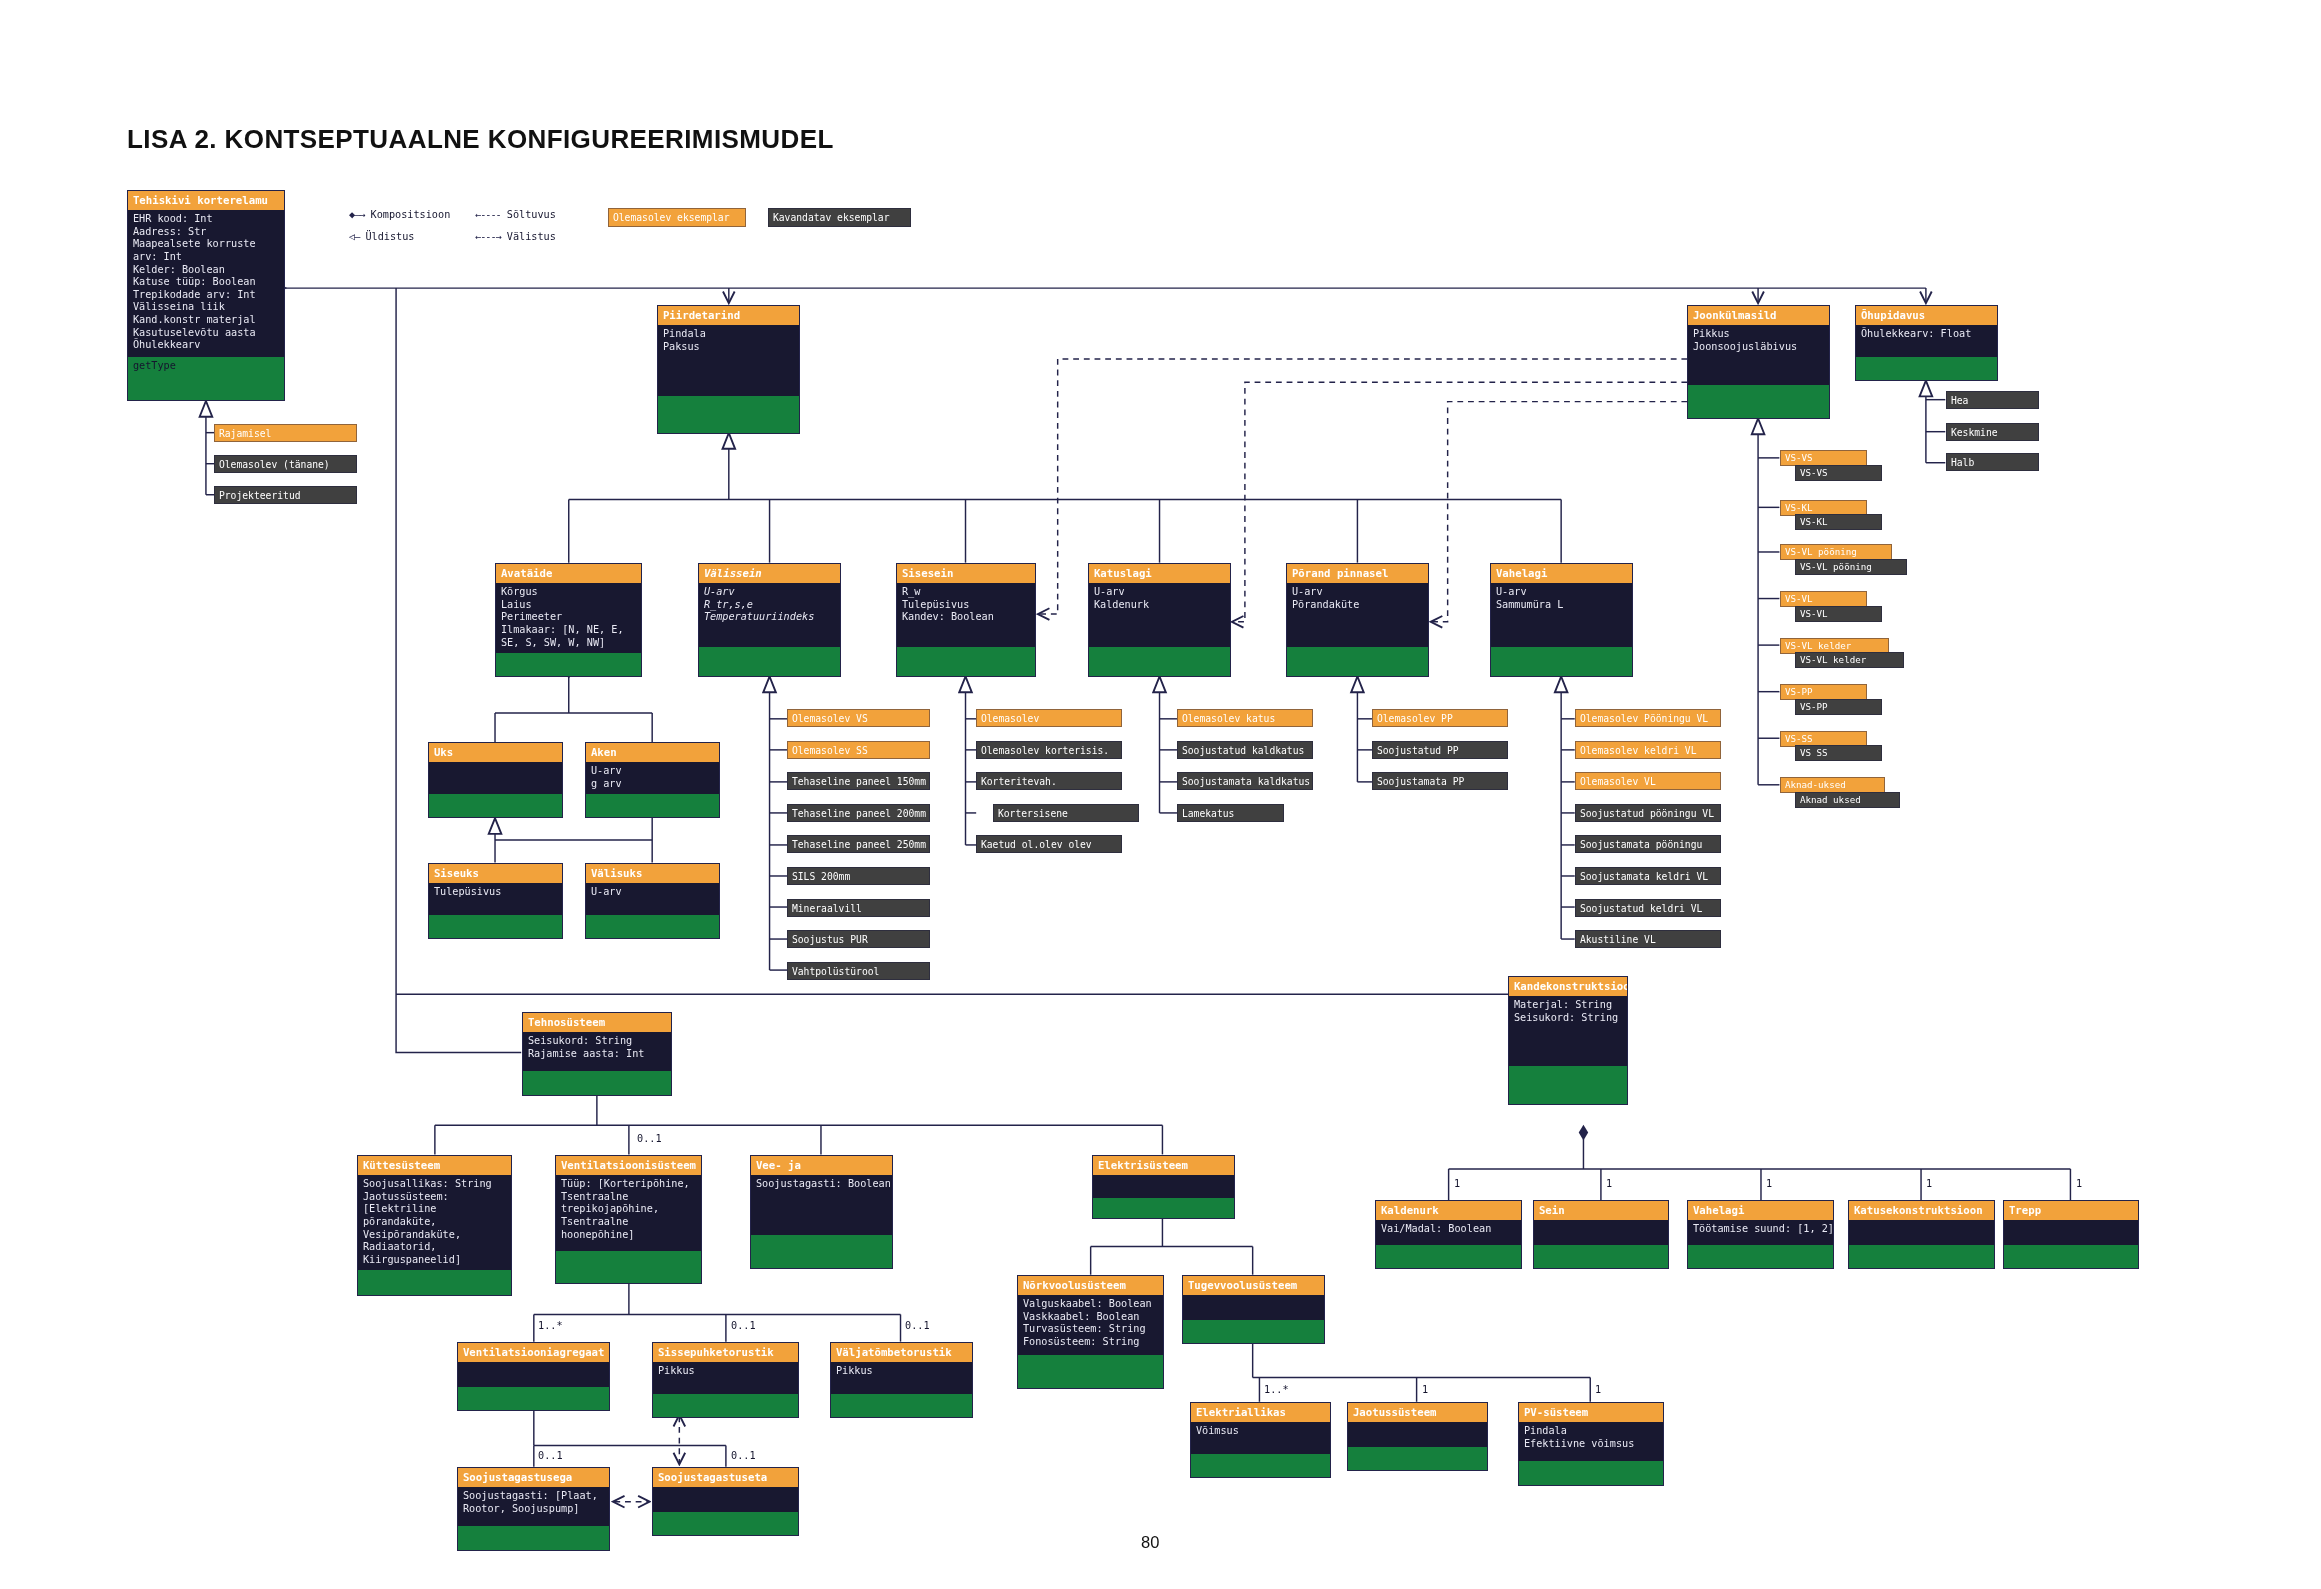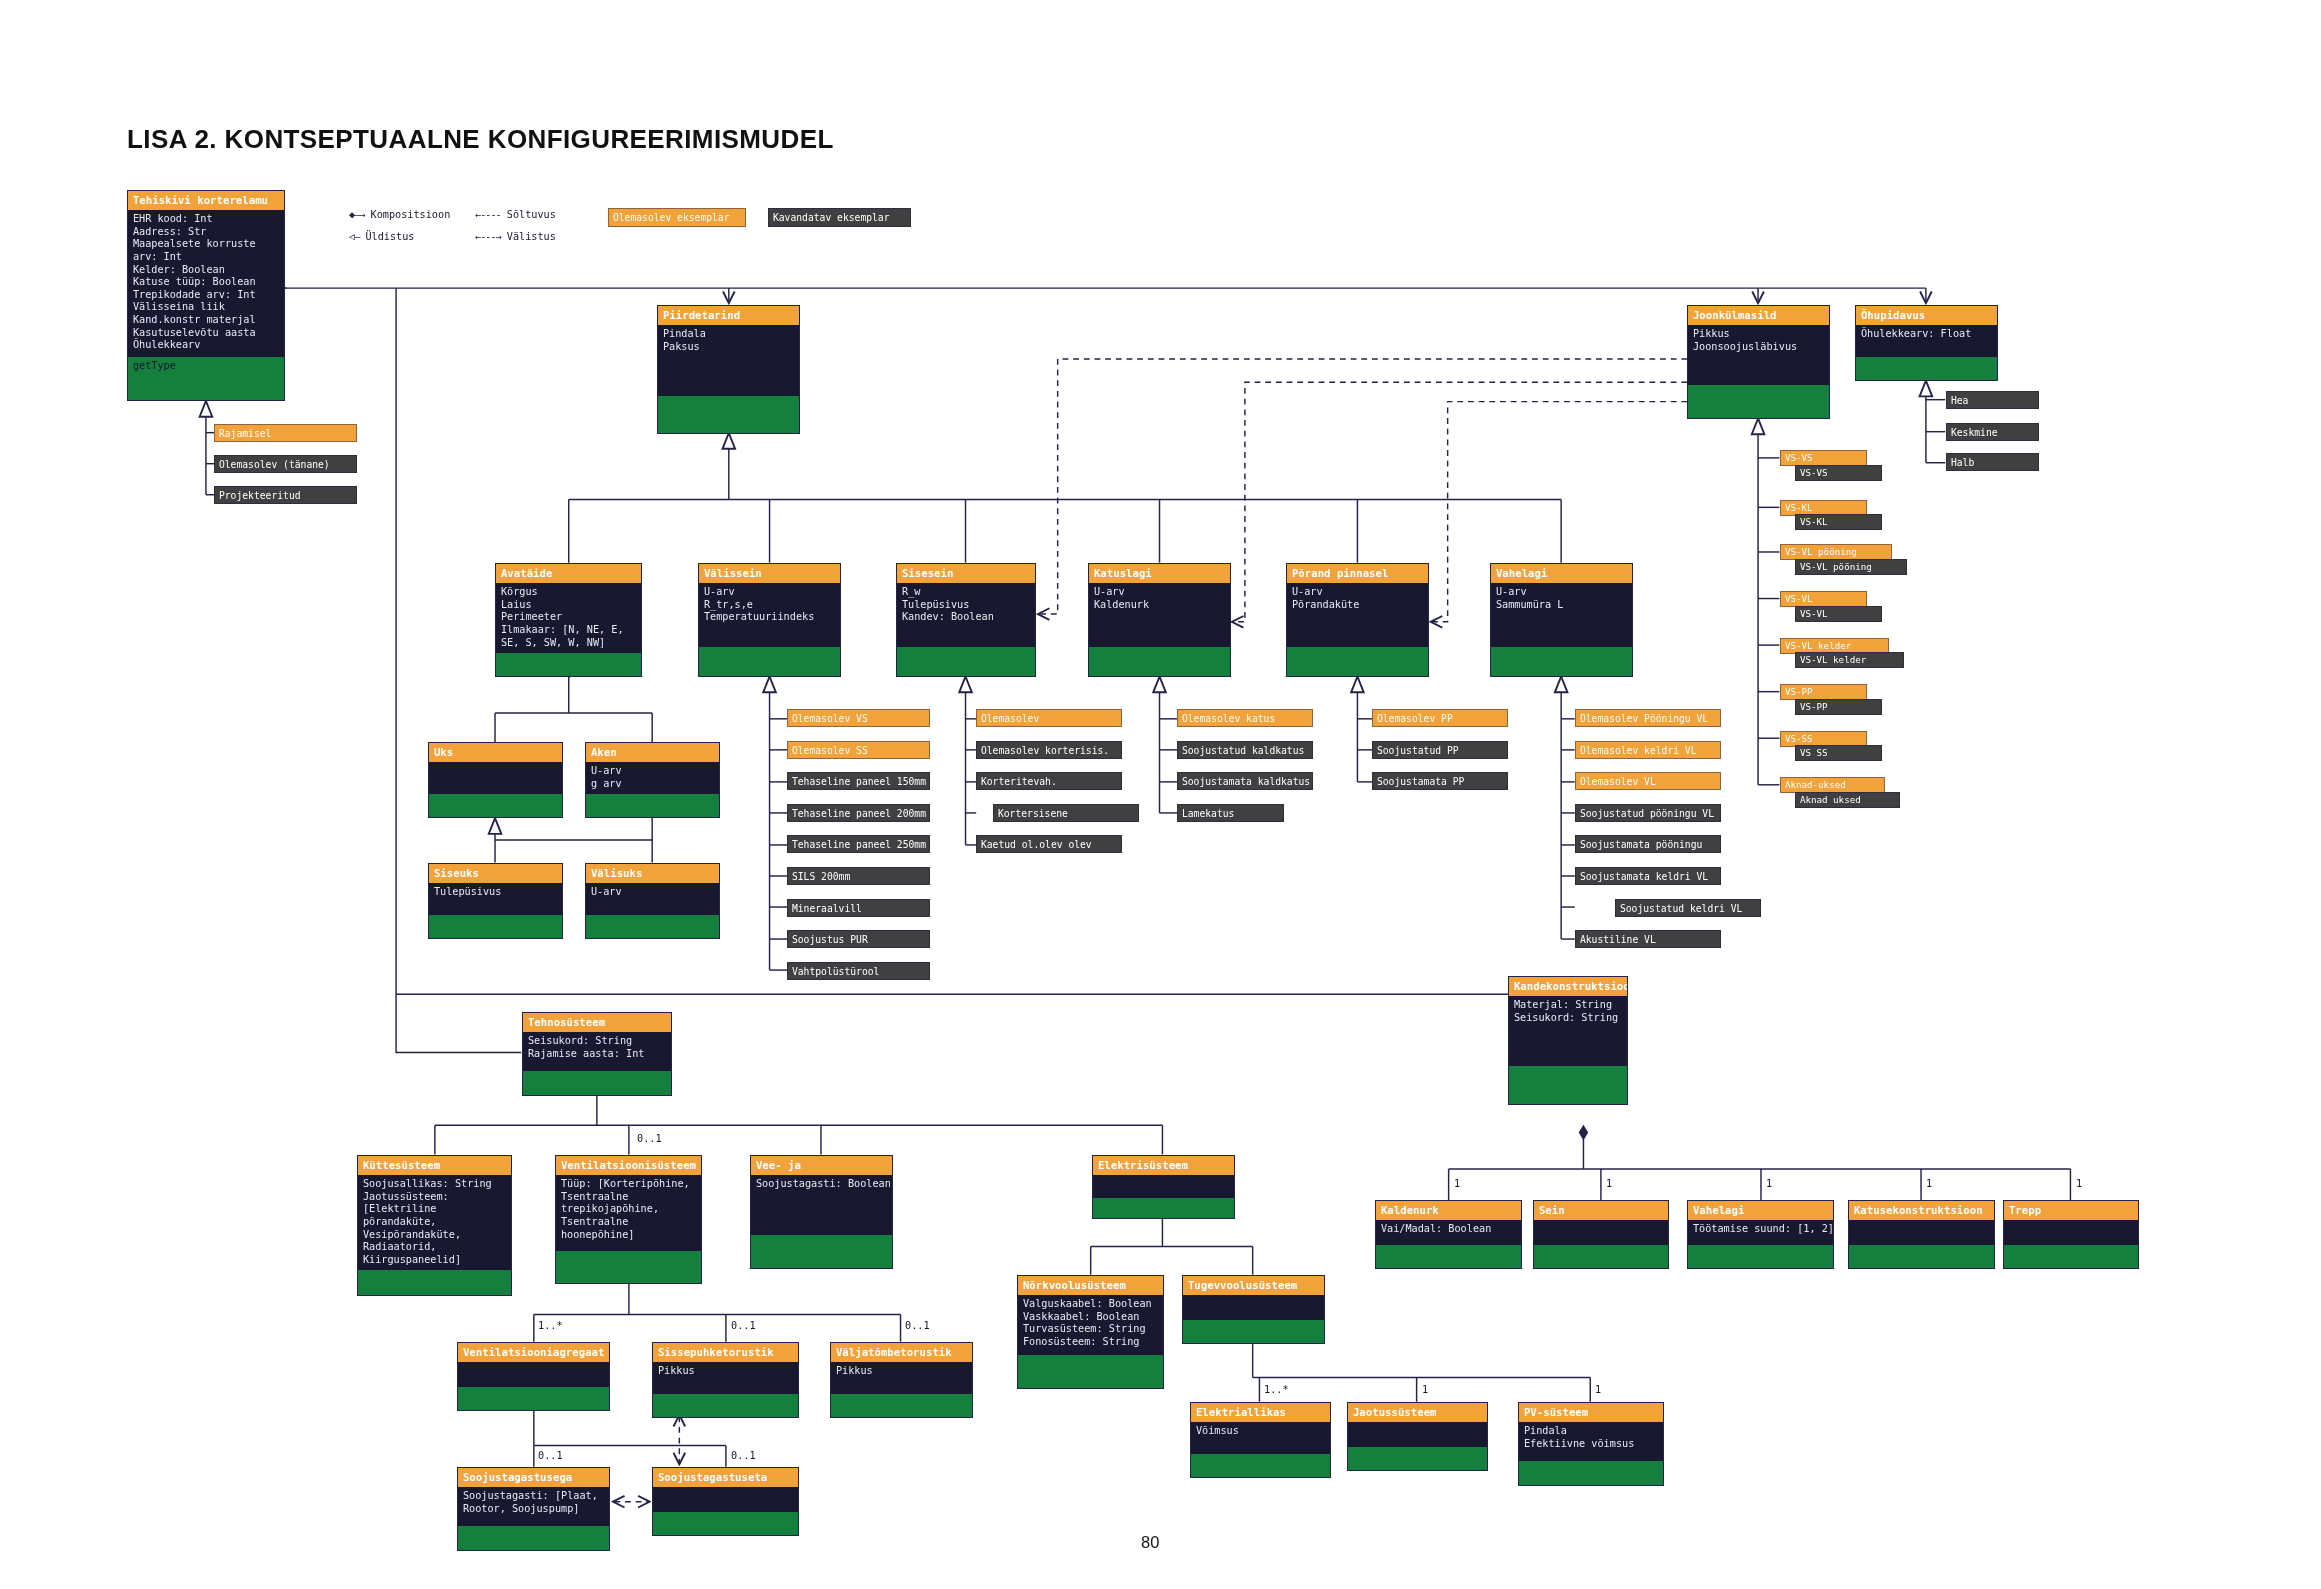--- a/index.html
+++ b/index.html
@@ -207,21 +207,21 @@
         <div class="cb-h">Avatäide</div>
         <div class="cb-b" style="height: 70px;">
           <div class="ln">Kõrgus</div>
           <div class="ln">Laius</div>
           <div class="ln">Perimeeter</div>
           <div class="ln">Ilmakaar: [N, NE, E,</div>
           <div class="ln">SE, S, SW, W, NW]</div>
         </div>
         <div class="cb-f" style="height: 23px;"></div>
       </div>
-      <div class="cbox" style="left: 698px; top: 563px; width: 143px;">
+      <div class="cbox" style="left: 698px; top: 563px; width: 143px; font-style: italic;">
         <div class="cb-h">Välissein</div>
         <div class="cb-b" style="height: 64px;">
           <div class="ln">U-arv</div>
           <div class="ln">R_tr,s,e</div>
           <div class="ln">Temperatuuriindeks</div>
         </div>
         <div class="cb-f" style="height: 29px;"></div>
       </div>
       <div class="cbox" style="left: 896px; top: 563px; width: 140px;">
         <div class="cb-h">Sisesein</div>
@@ -456,21 +456,21 @@
       <div class="inst p" style="left: 1177px; top: 804px; width: 107px; height: 18.4px;">Lamekatus</div>
       <div class="inst e" style="left: 1372px; top: 709px; width: 136px; height: 18.4px;">Olemasolev PP</div>
       <div class="inst p" style="left: 1372px; top: 741px; width: 136px; height: 18.4px;">Soojustatud PP</div>
       <div class="inst p" style="left: 1372px; top: 772px; width: 136px; height: 18.4px;">Soojustamata PP</div>
       <div class="inst e" style="left: 1575px; top: 709px; width: 146px; height: 18.4px;">Olemasolev Pööningu VL</div>
       <div class="inst e" style="left: 1575px; top: 741px; width: 146px; height: 18.4px;">Olemasolev keldri VL</div>
       <div class="inst e" style="left: 1575px; top: 772px; width: 146px; height: 18.4px;">Olemasolev VL</div>
       <div class="inst p" style="left: 1575px; top: 804px; width: 146px; height: 18.4px;">Soojustatud pööningu VL</div>
       <div class="inst p" style="left: 1575px; top: 835px; width: 146px; height: 18.4px;">Soojustamata pööningu</div>
       <div class="inst p" style="left: 1575px; top: 867px; width: 146px; height: 18.4px;">Soojustamata keldri VL</div>
-      <div class="inst p" style="left: 1575px; top: 899px; width: 146px; height: 18.4px; margin-left: 40px;">Soojustatud keldri VL</div>
+      <div class="inst p" style="left: 1575px; top: 899px; width: 146px; height: 18.4px;">Soojustatud keldri VL</div>
       <div class="inst p" style="left: 1575px; top: 930px; width: 146px; height: 18.4px;">Akustiline VL</div>
       <div class="inst e" style="left: 1780px; top: 450px; width: 87px; height: 15.5px; font-size: 9.2px;">VS-VS</div>
       <div class="inst p" style="left: 1795px; top: 465px; width: 87px; height: 15.5px; font-size: 9.2px;">VS-VS</div>
       <div class="inst e" style="left: 1780px; top: 500px; width: 87px; height: 15.5px; font-size: 9.2px;">VS-KL</div>
       <div class="inst p" style="left: 1795px; top: 514px; width: 87px; height: 15.5px; font-size: 9.2px;">VS-KL</div>
       <div class="inst e" style="left: 1780px; top: 544px; width: 112px; height: 15.5px; font-size: 9.2px;">VS-VL pööning</div>
       <div class="inst p" style="left: 1795px; top: 559px; width: 112px; height: 15.5px; font-size: 9.2px;">VS-VL pööning</div>
       <div class="inst e" style="left: 1780px; top: 591px; width: 87px; height: 15.5px; font-size: 9.2px;">VS-VL</div>
       <div class="inst p" style="left: 1795px; top: 606px; width: 87px; height: 15.5px; font-size: 9.2px;">VS-VL</div>
       <div class="inst e" style="left: 1780px; top: 638px; width: 109px; height: 15.5px; font-size: 9.2px;">VS-VL kelder</div>

